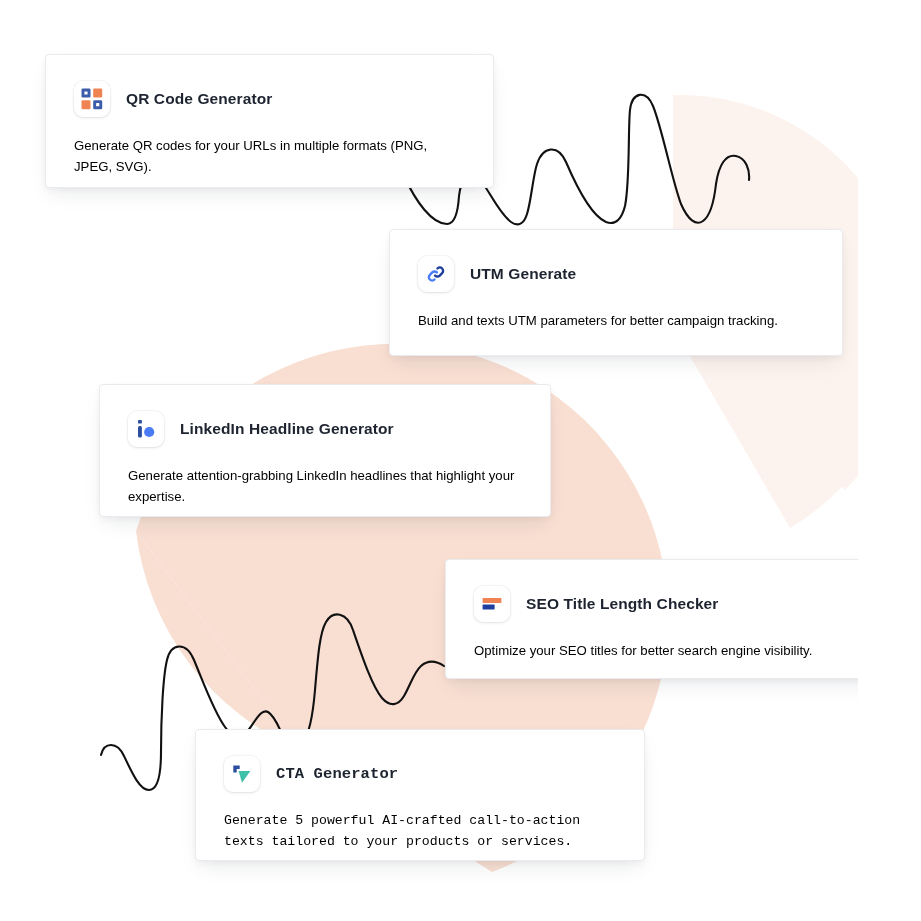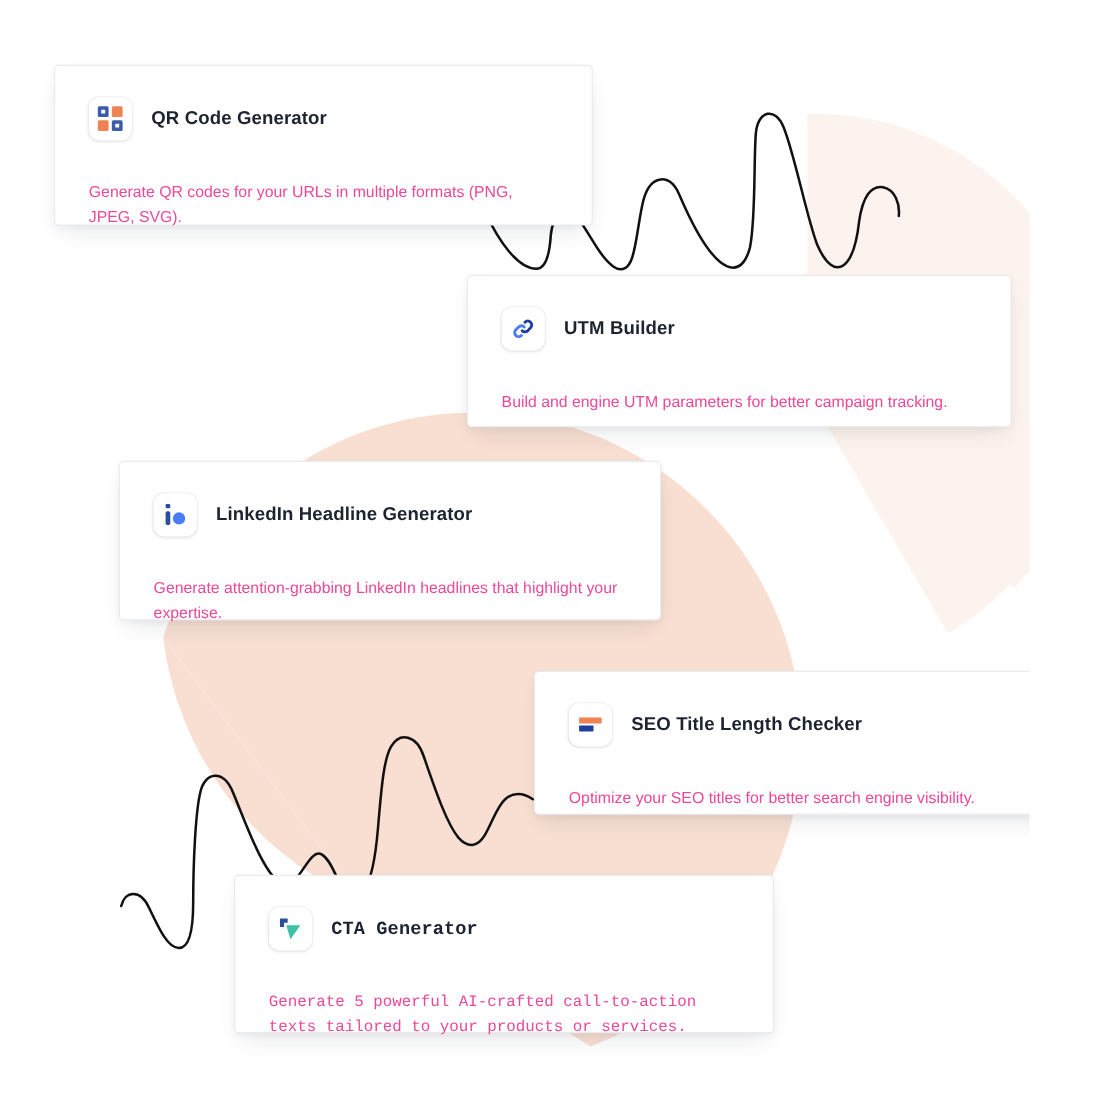--- a/index.html
+++ b/index.html
@@ -60,24 +60,24 @@
   .icon-tile svg { display: block; }
 
   .card-title {
     font-size: 15.5px;
     font-weight: 700;
     color: #1d2430;
     letter-spacing: 0.1px;
     line-height: 1.2;
   }
   .card-desc {
-    margin-top: 32px;
+    margin-top: 18px;
     font-size: 13.2px;
     line-height: 1.62;
-    color: #ec4899;
+    color: #000000;
     font-weight: 400;
     max-width: 100%;
   }
 
   
   #card-qr       { left: 45px;  top: 54px;  width: 449px;  height: 134px; }
   #card-utm      { left: 389px; top: 229px; width: 454px;  height: 127px; }
   #card-linkedin { left: 99px;  top: 384px; width: 452px;  height: 133px; }
   #card-seo      { left: 445px; top: 559px; width: 449px;  height: 120px; }
   #card-cta      { left: 195px; top: 729px; width: 450px;  height: 132px; font-family: Liberation Mono, monospace; }
@@ -169,23 +169,23 @@
   </div>
 
   <div class="tool-card" id="card-utm">
     <div class="card-head">
       <span class="icon-tile">
         <svg width="22" height="22" viewBox="0 0 24 24">
           <path d="M13.6 6.0 a3.6 3.6 0 0 1 5.1 5.1 l-2.6 2.6 a3.6 3.6 0 0 1 -5.1 0" fill="none" stroke="#1f3f9e" stroke-width="2.6" stroke-linecap="round"></path>
           <path d="M10.4 18.0 a3.6 3.6 0 0 1 -5.1 -5.1 l2.6 -2.6 a3.6 3.6 0 0 1 5.1 0" fill="none" stroke="#4a7cf7" stroke-width="2.6" stroke-linecap="round"></path>
         </svg>
       </span>
-      <span class="card-title">UTM Builder</span>
-    </div>
-    <div class="card-desc">Build and engine UTM parameters for better campaign tracking.</div>
+      <span class="card-title">UTM Generate</span>
+    </div>
+    <div class="card-desc">Build and texts UTM parameters for better campaign tracking.</div>
   </div>
 
   <div class="tool-card" id="card-seo">
     <div class="card-head">
       <span class="icon-tile">
         <svg width="22" height="22" viewBox="0 0 22 22">
           <rect x="1.6" y="5.0" width="18.8" height="5.0" rx="0.6" fill="#ef8354"></rect>
           <rect x="1.6" y="11.6" width="12.0" height="5.0" rx="0.6" fill="#1f3f9e"></rect>
         </svg>
       </span>

